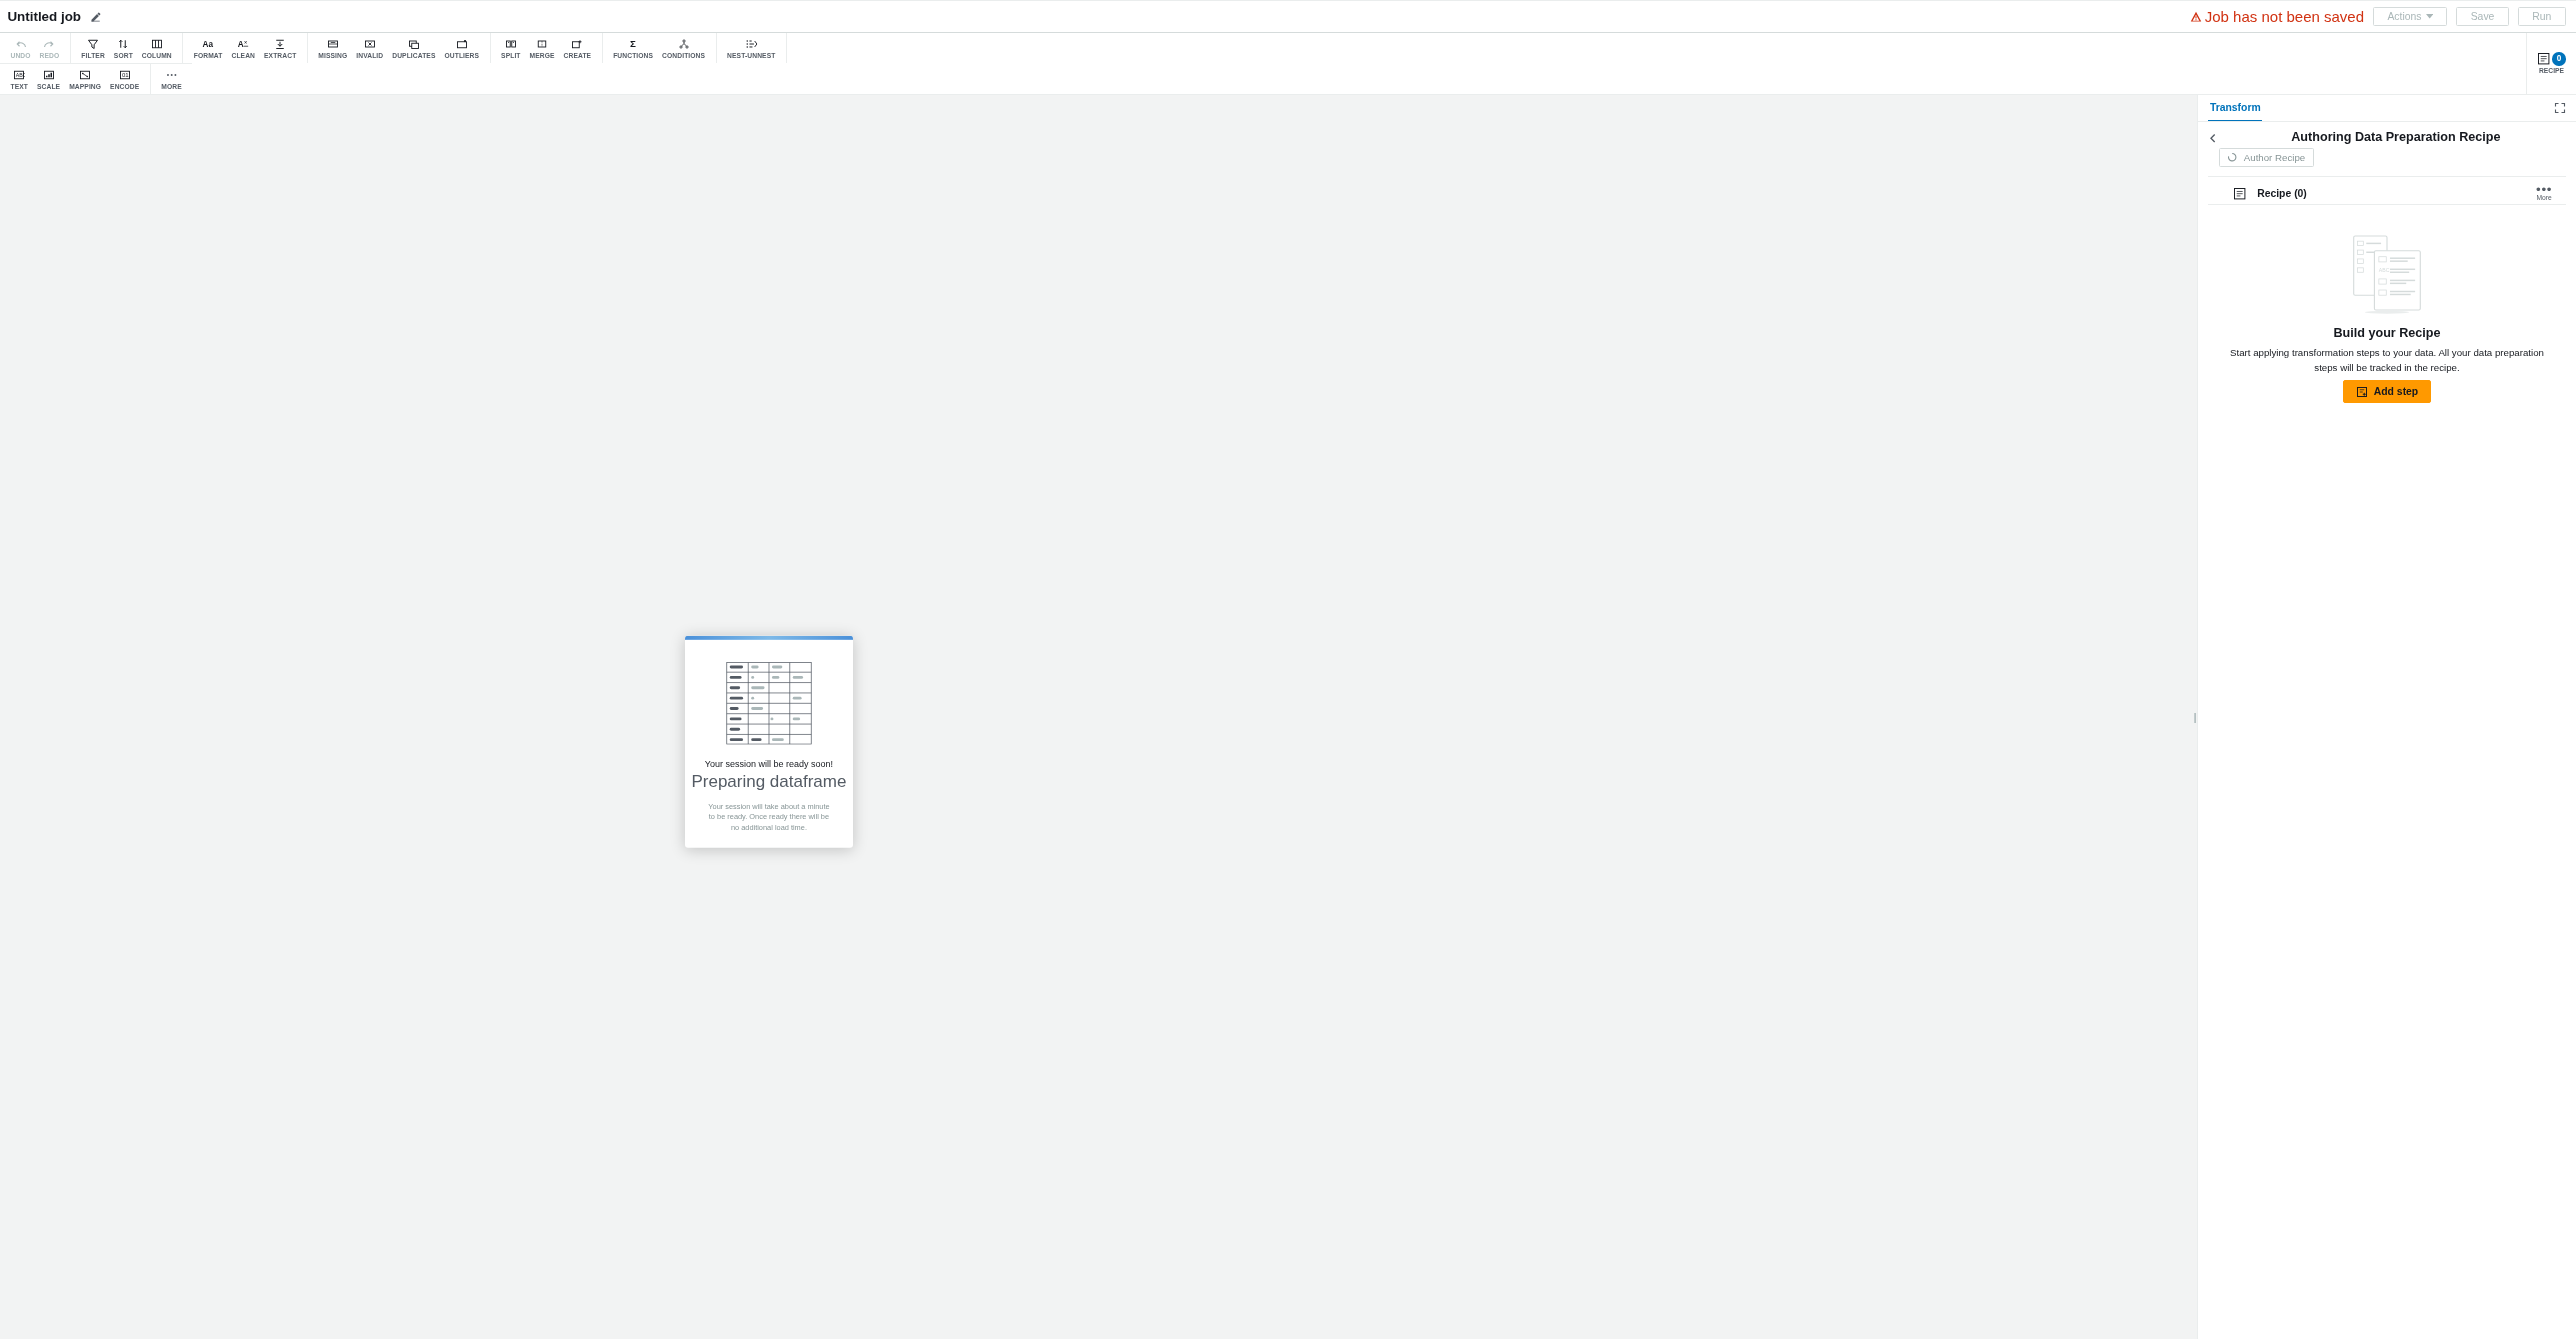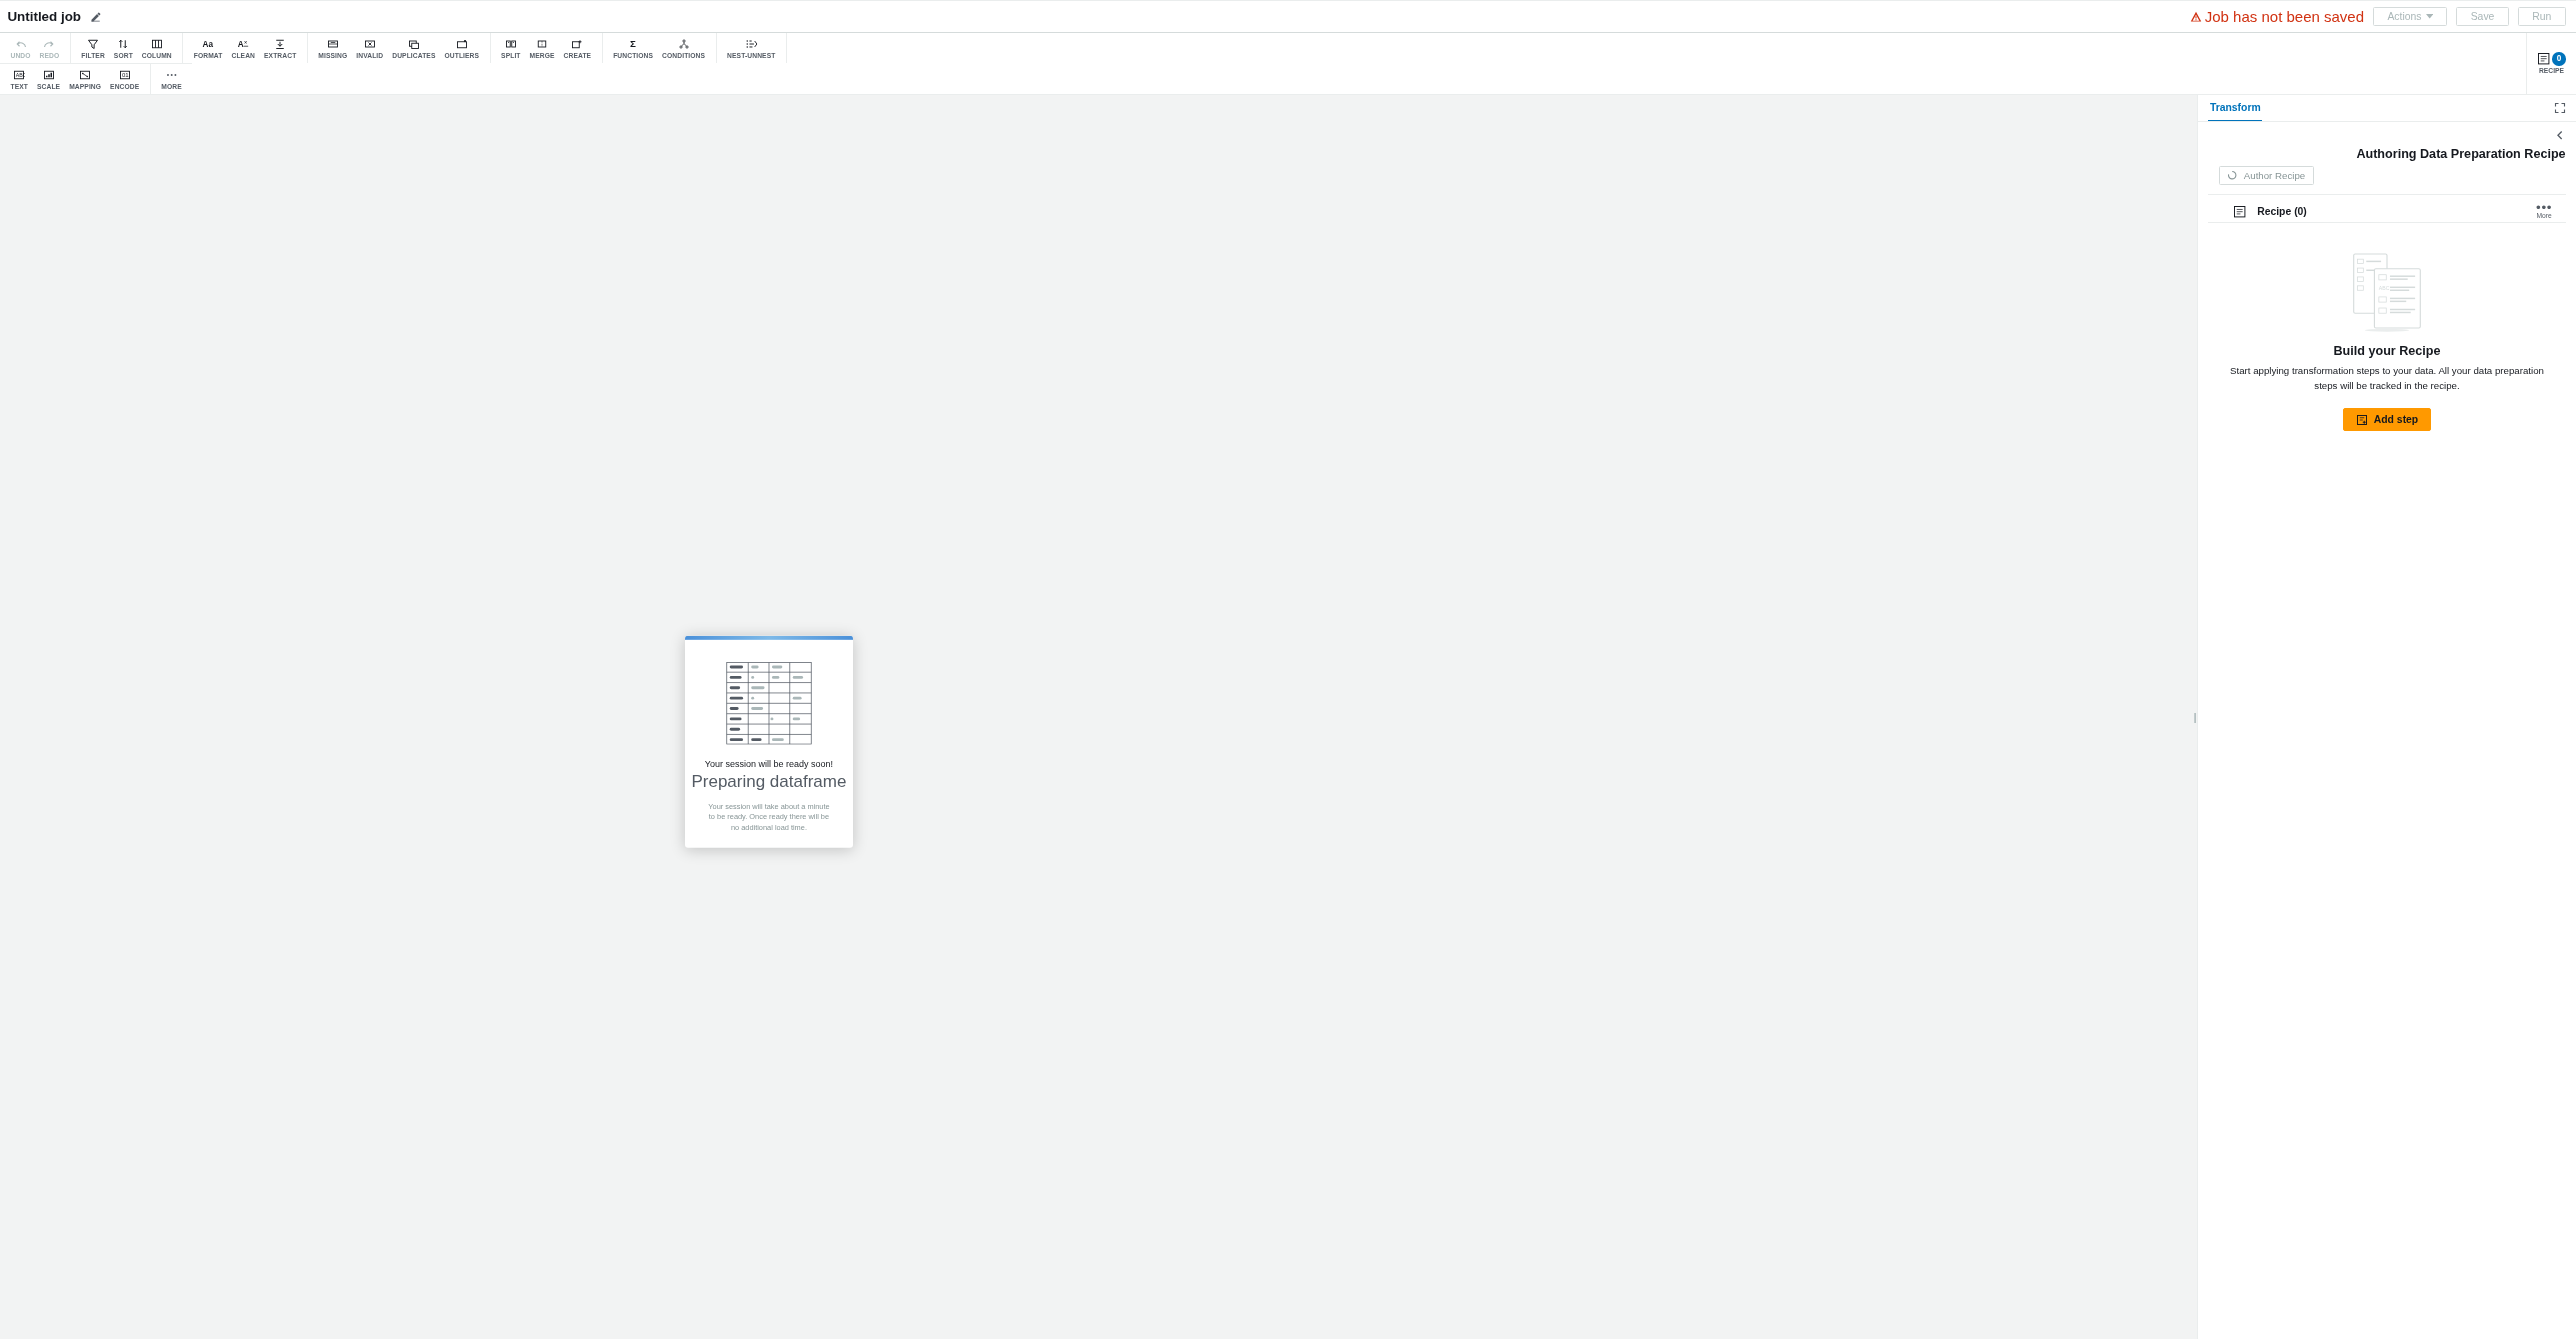--- a/index.html
+++ b/index.html
@@ -43,34 +43,34 @@
 .card-h1 { font-size: 9px; color: #16191f; margin-bottom: 3px; }
 .card-h2 { font-size: 17px; color: #545b64; margin-bottom: 10.4px; font-weight: 400; }
 .card-p { font-size: 7.4px; color: #879596; line-height: 1.4; padding: 0 22px; }
 
 
 .panel { width: 379px; border-left: 0.7px solid #eaeded; background: #fff; display: flex; flex-direction: column; position: relative; }
 .drag-handle { position: absolute; left: -4.5px; top: 50%; transform: translateY(-50%); color: #aab7b8; font-size: 10.4px; letter-spacing: -2.2px; cursor: col-resize; }
 .tabs { display: flex; border-bottom: 0.7px solid #eaeded; padding: 0 10.4px; align-items: center; justify-content: space-between; }
 .tab { padding: 7.4px 1.5px; font-size: 10.4px; font-weight: 700; color: #0073bb; border-bottom: 1.5px solid #0073bb; }
 .expand-icon { color: #545b64; cursor: pointer; }
-.panel-head { display: flex; align-items: flex-end; padding: 7.4px 10.4px 4.5px 10.4px; gap: 7.4px; flex-direction: column; }
+.panel-head { display: flex; align-items: flex-end; padding: 7.4px 10.4px 4.5px 10.4px; gap: 7.4px; }
 .panel-title { flex: 1; text-align: center; font-size: 12.6px; font-weight: 700; }
 .author-row { padding: 0 10.4px 9px 21px; }
 .author-badge { display: inline-flex; align-items: center; gap: 6px; border: 0.7px solid #d5dbdb; border-radius: 1.5px; padding: 3px 7.4px; color: #879596; font-size: 9.7px; }
 .recipe-header { display: flex; align-items: center; justify-content: space-between; padding: 9px 13.4px 3px 25px; border-top: 0.7px solid #eaeded; border-bottom: 0.7px solid #eaeded; margin: 0 10.4px; }
 .recipe-header-left { display: flex; align-items: center; gap: 10.4px; }
 .recipe-header-title { font-size: 10.4px; font-weight: 700; }
 .more-col { display: flex; flex-direction: column; align-items: center; gap: 0px; color: #545b64; font-size: 6.7px; }
 .dots { font-size: 13.4px; letter-spacing: 0.7px; line-height: 0.6; }
 
 .empty { text-align: center; padding: 27px 30px; }
 .empty-illus { margin: 0 auto 12px auto; width: 74px; }
 .empty-title { font-size: 12.6px; font-weight: 700; margin-bottom: 6px; }
-.empty-desc { font-size: 9.7px; color: #16191f; line-height: 1.5; margin-bottom: 15px; }
+.empty-desc { font-size: 9.7px; color: #16191f; line-height: 1.5; margin-bottom: 5px; }
 .btn-primary { background: #ff9900; border: 0.7px solid #ff9900; color: #16191f; font-weight: 700; padding: 4.5px 12px; font-size: 10.4px; border-radius: 2px; display: inline-flex; align-items: center; gap: 6px; cursor: pointer; }
 
 svg { display: block; }
 </style>
 </head>
 <body>
 
 <div class="app">
 
   <div class="header">

